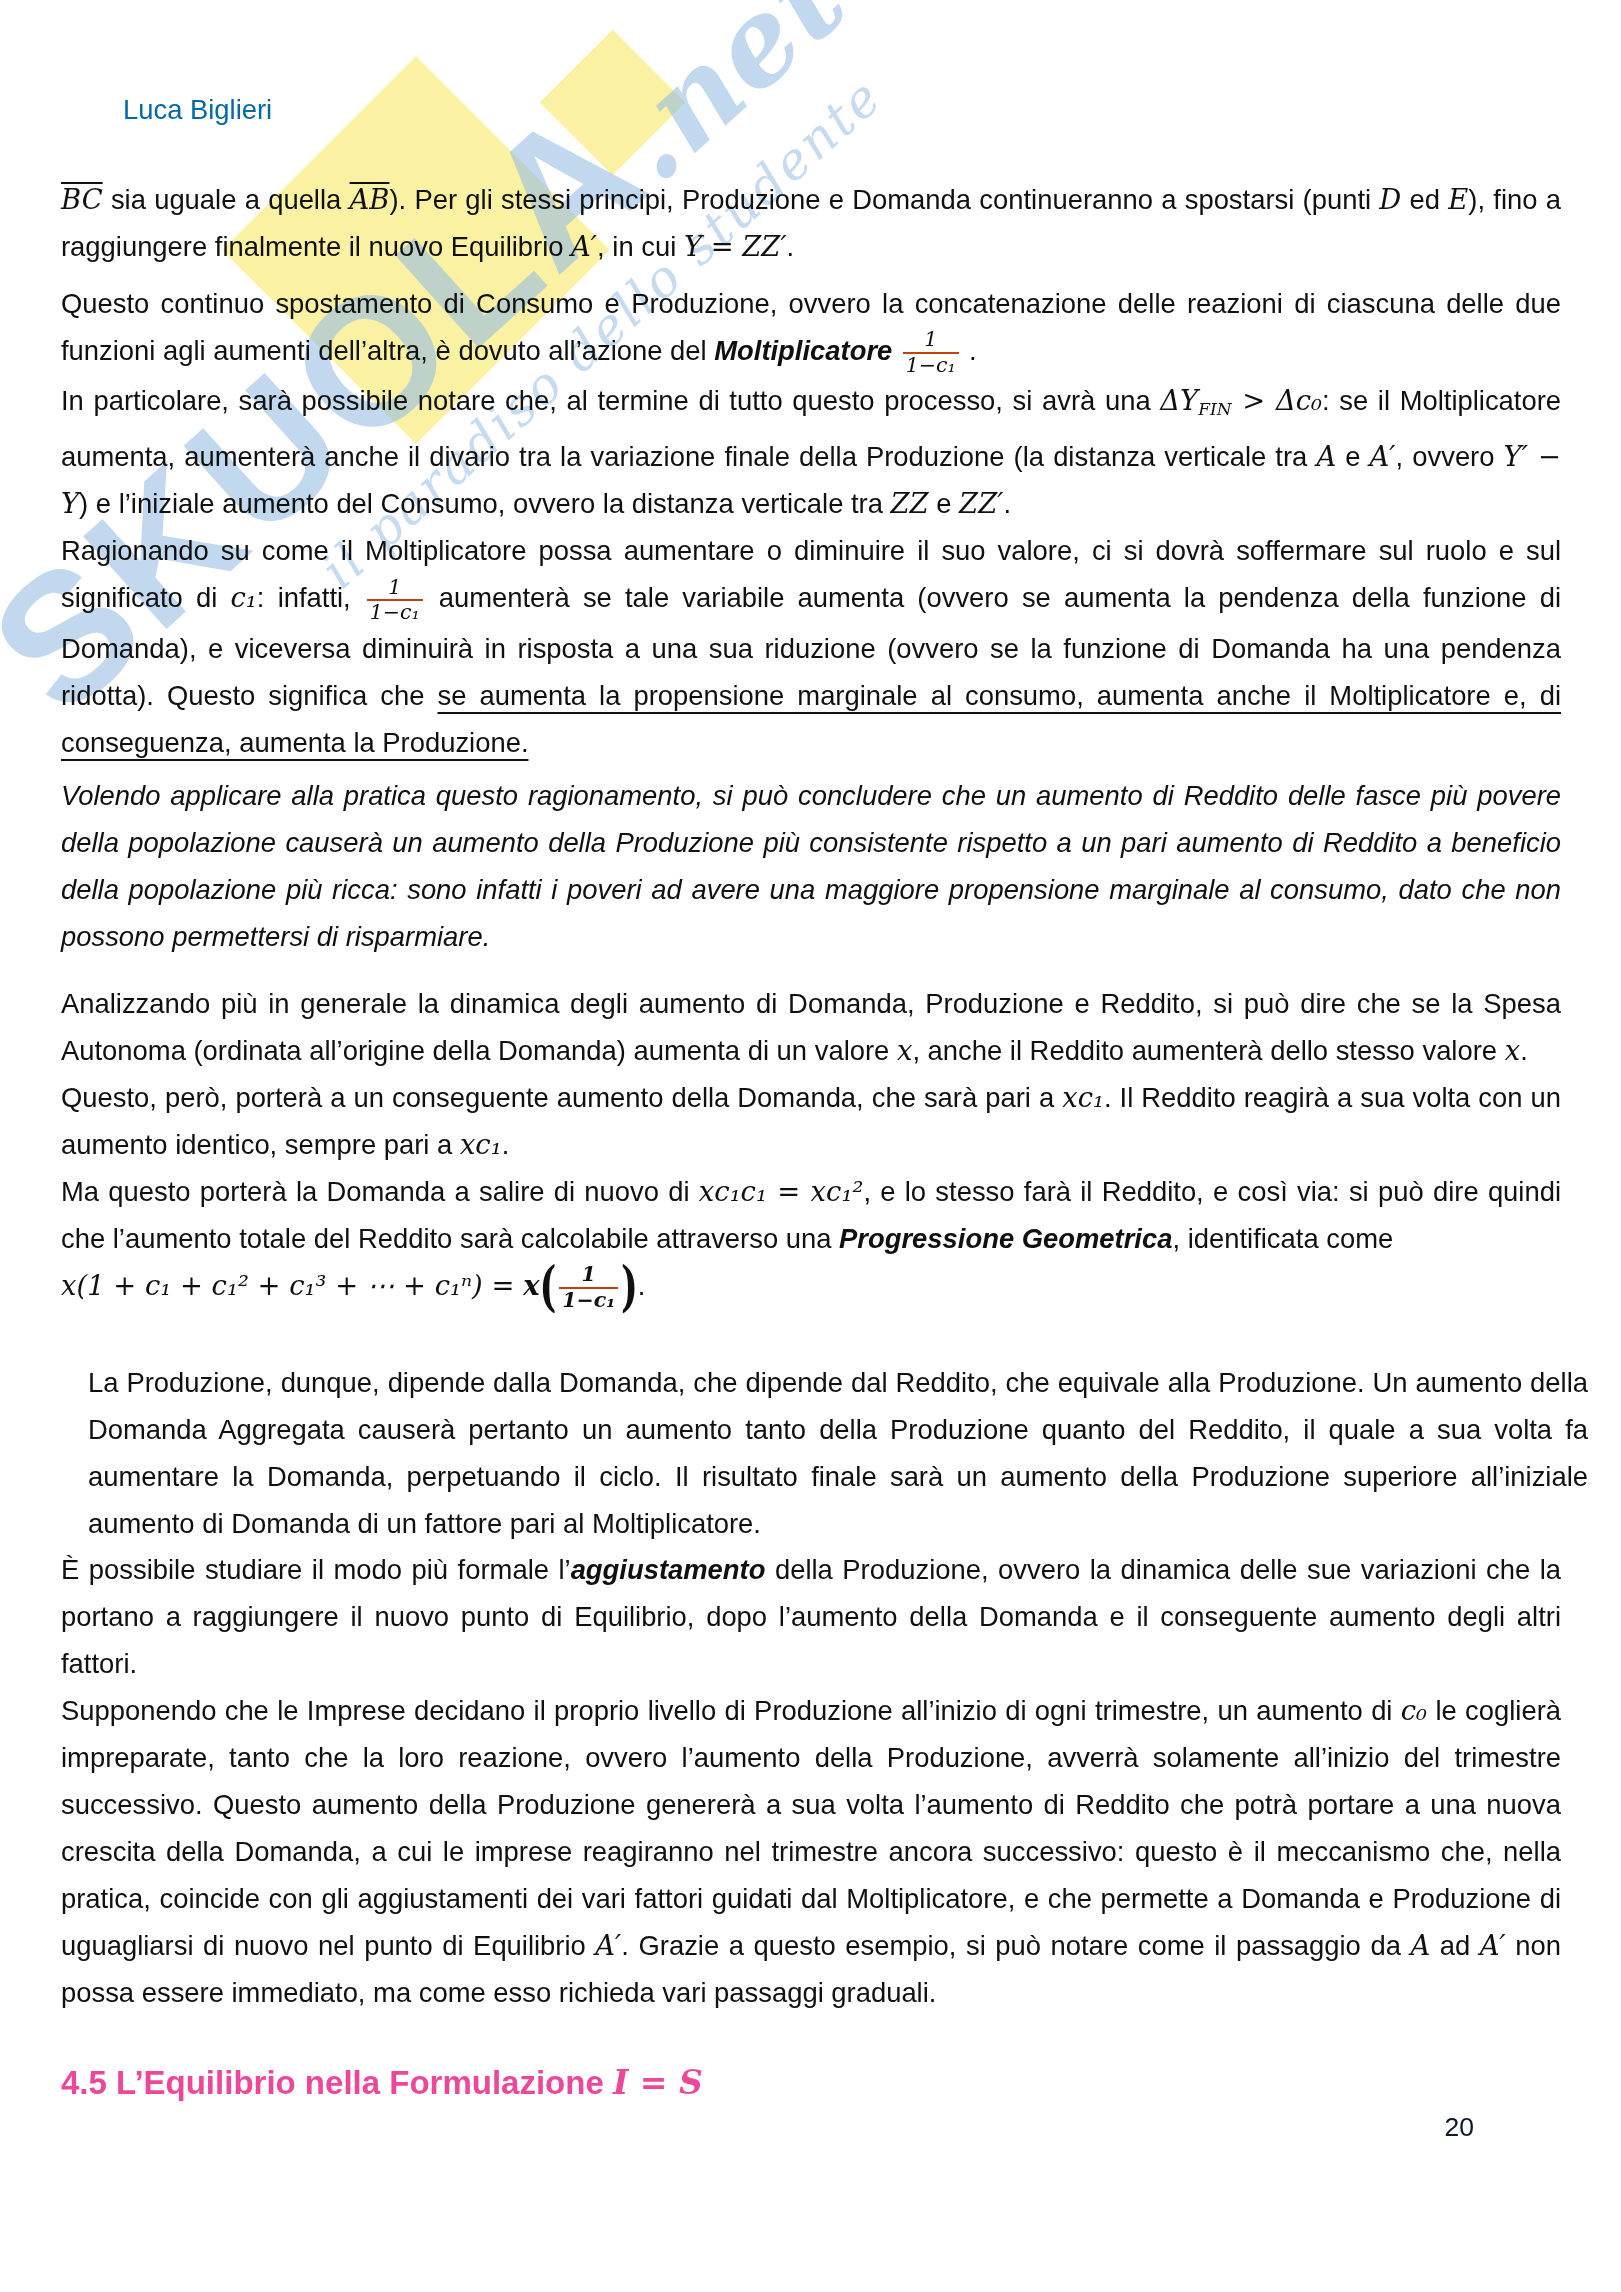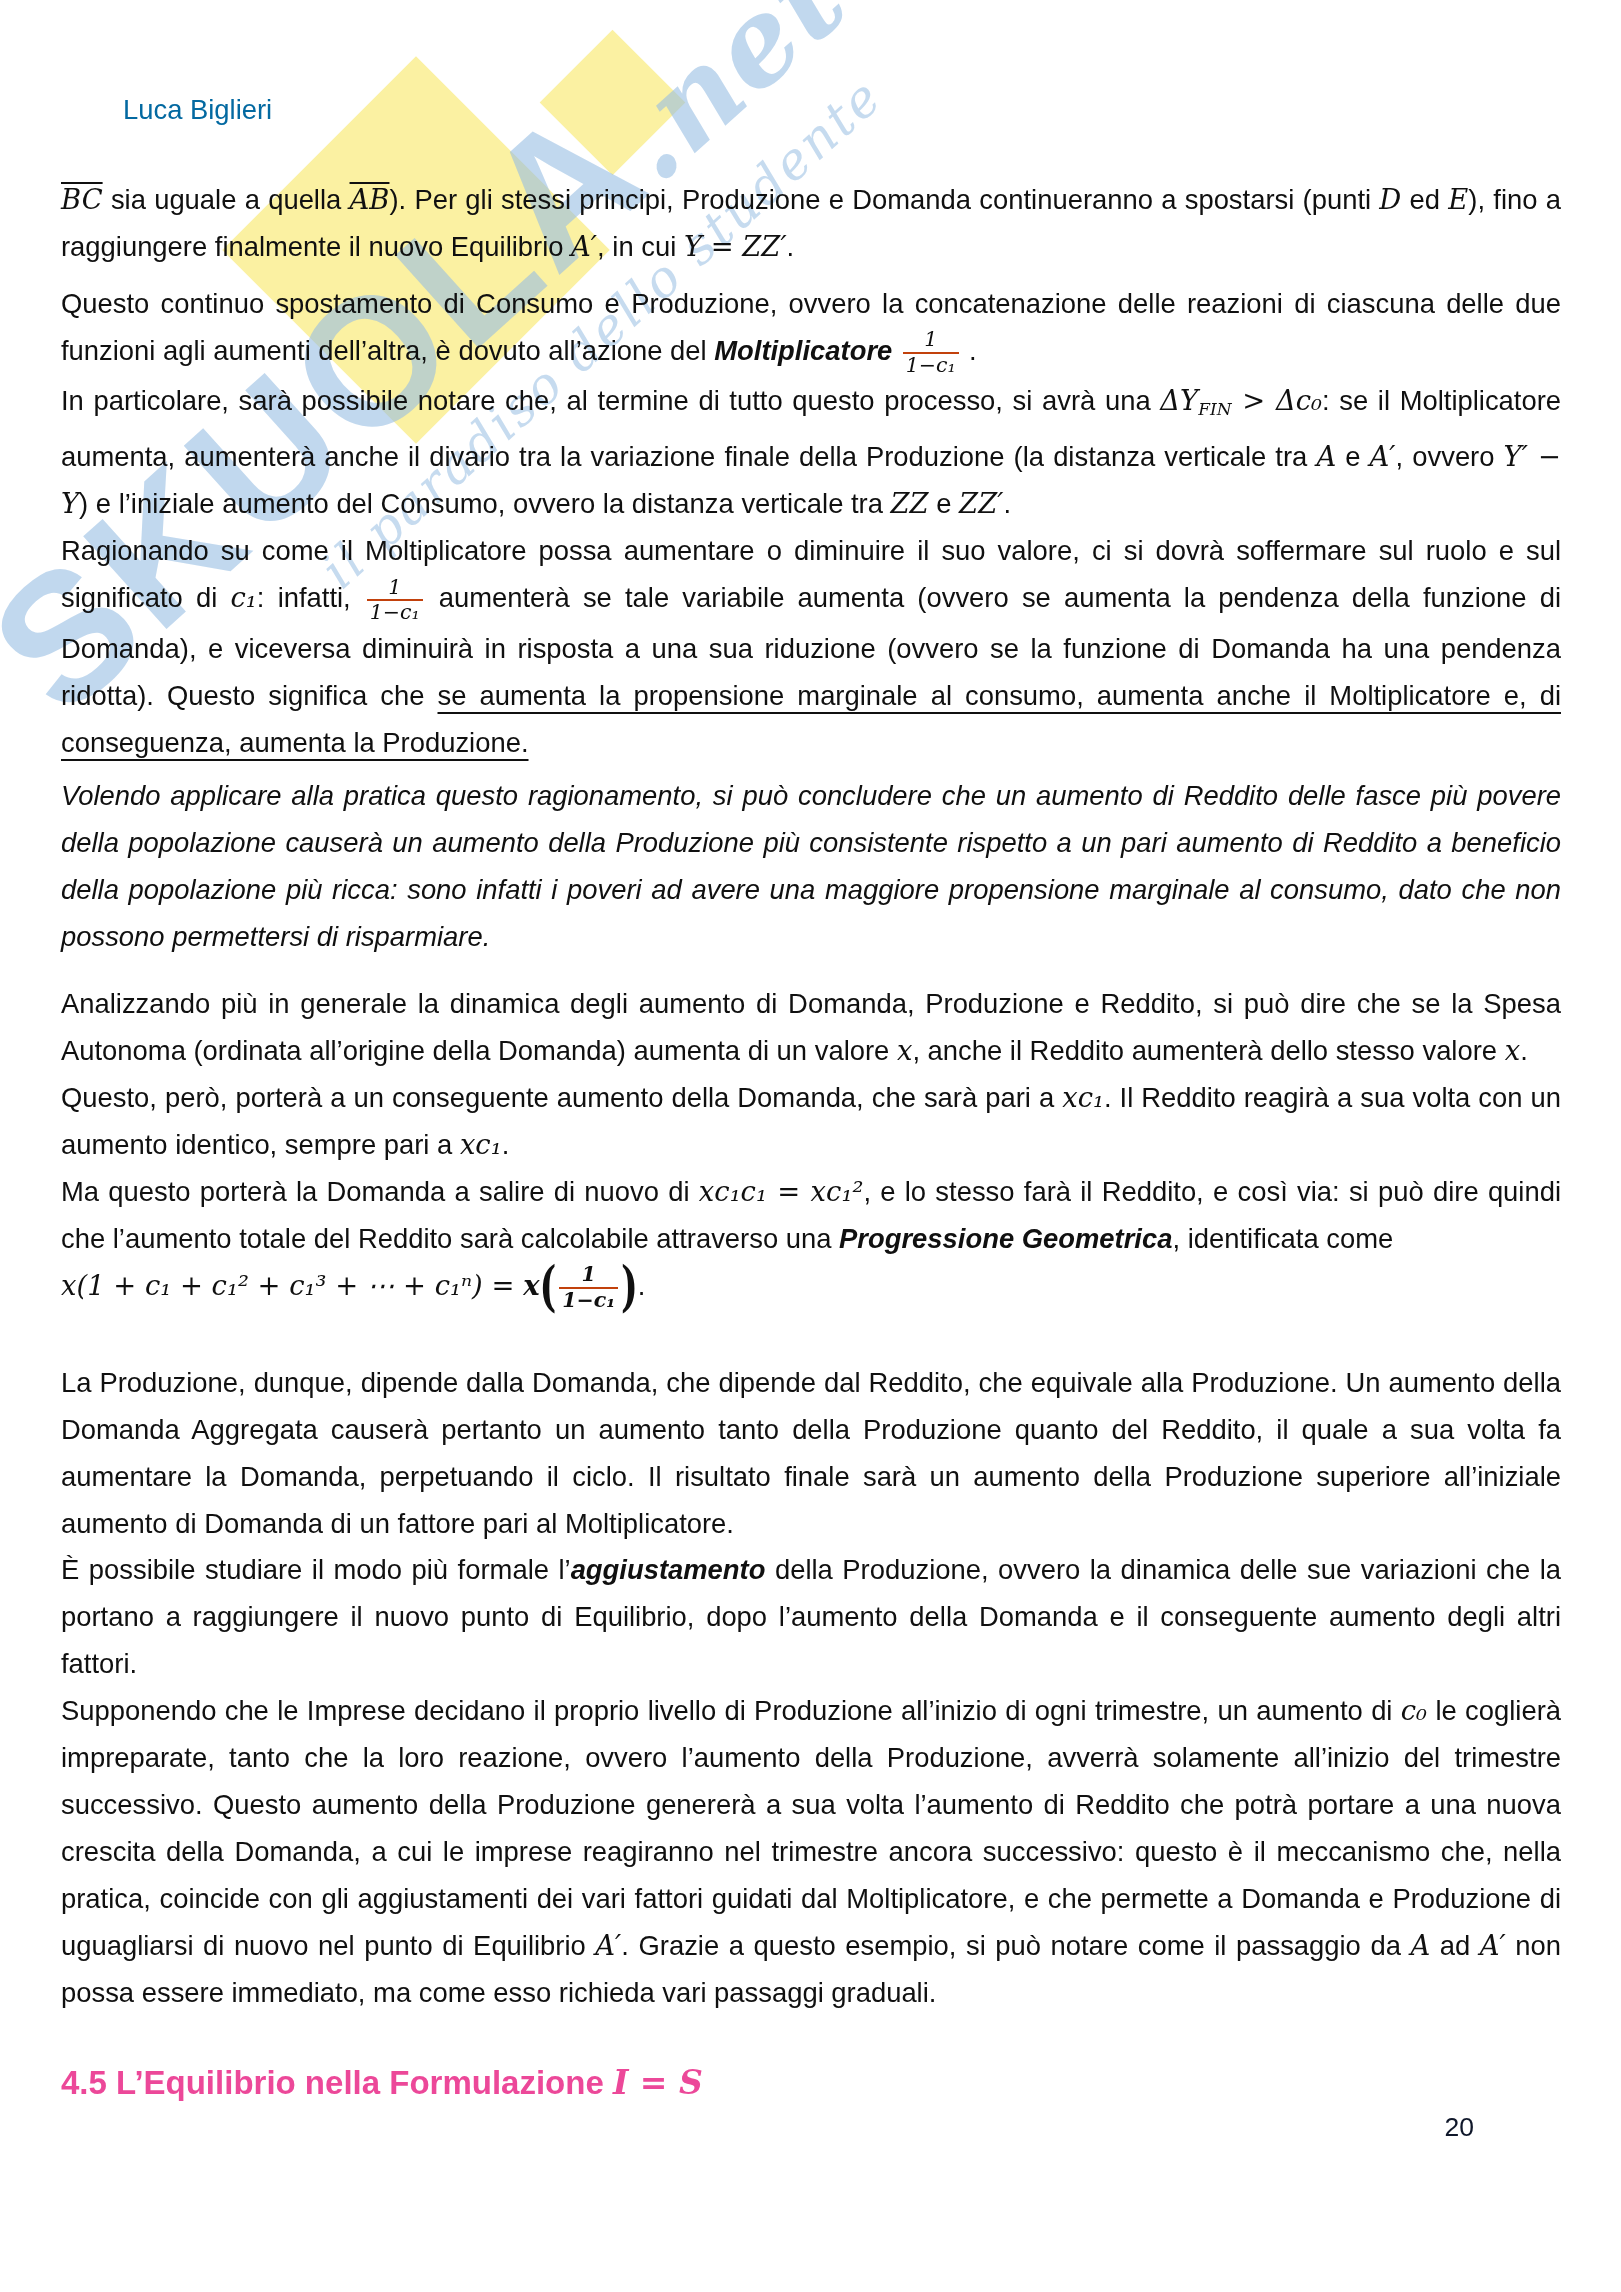--- a/index.html
+++ b/index.html
@@ -40,21 +40,21 @@
     font-size:27.4px;color:#0369a1;text-align:center;
   }
   .para{
     position:absolute;left:61px;width:1500px;z-index:1;
     font-size:27.4px;line-height:47px;text-align:justify;
   }
   .p1{top:176px;}
   .p2{top:280px;}
   .p3{top:772px;font-style:italic;}
   .p4{top:980px;}
-  .p5{top:1359px;}
+  .p5{top:1359px;margin-left:27px;}
   .p6{top:1546px;}
   .heading{
     position:absolute;left:61px;top:2063px;z-index:1;margin:0;
     font-size:33px;font-weight:700;color:#ec4899;
   }
   .pageno{
     position:absolute;right:147px;top:2112px;z-index:1;
     font-size:26.5px;color:#0f172a;
   }
   

